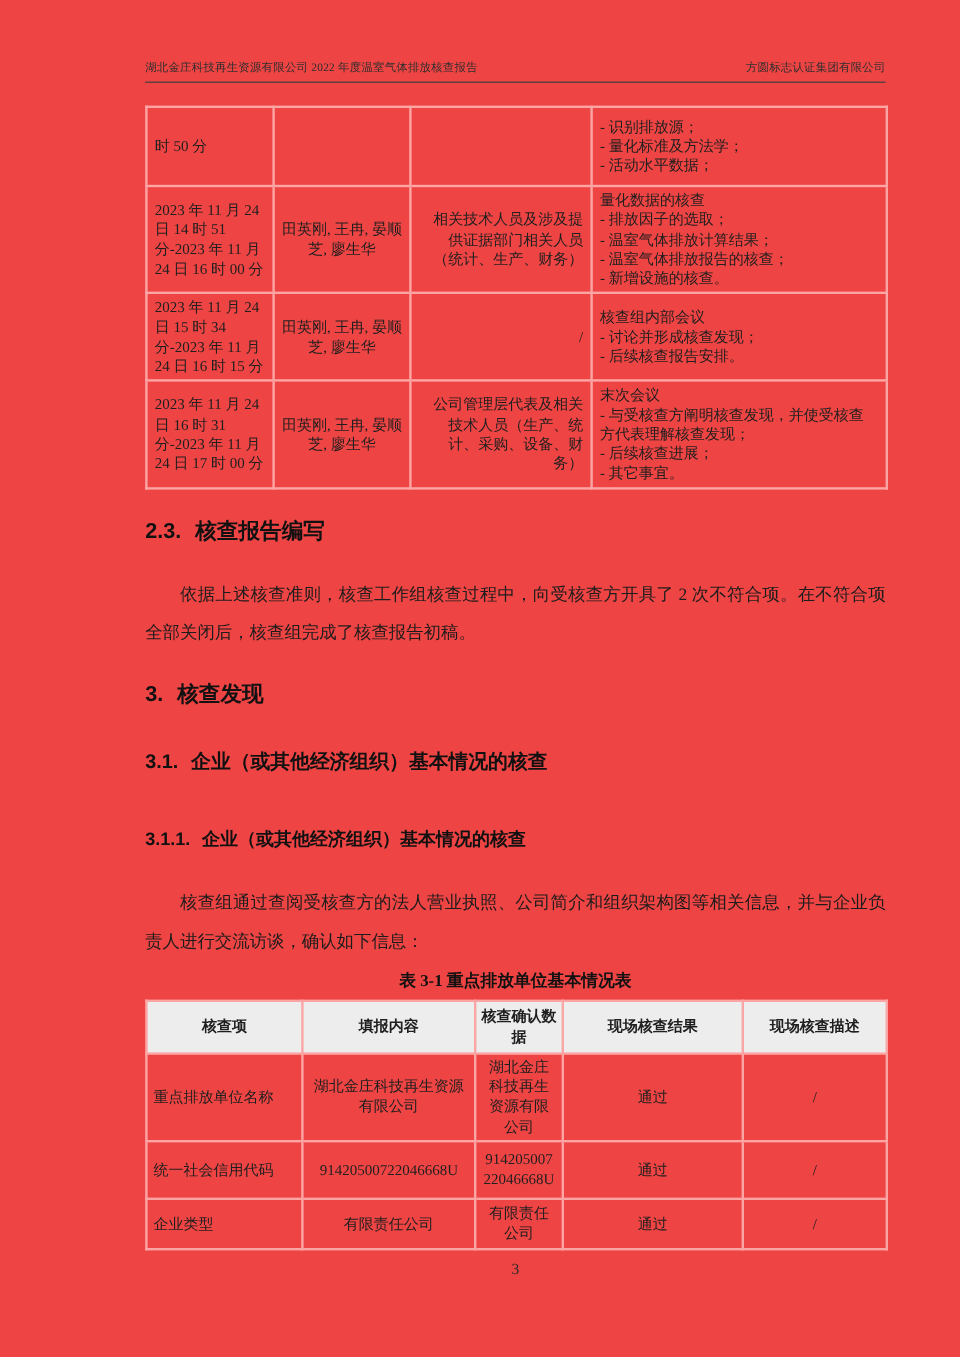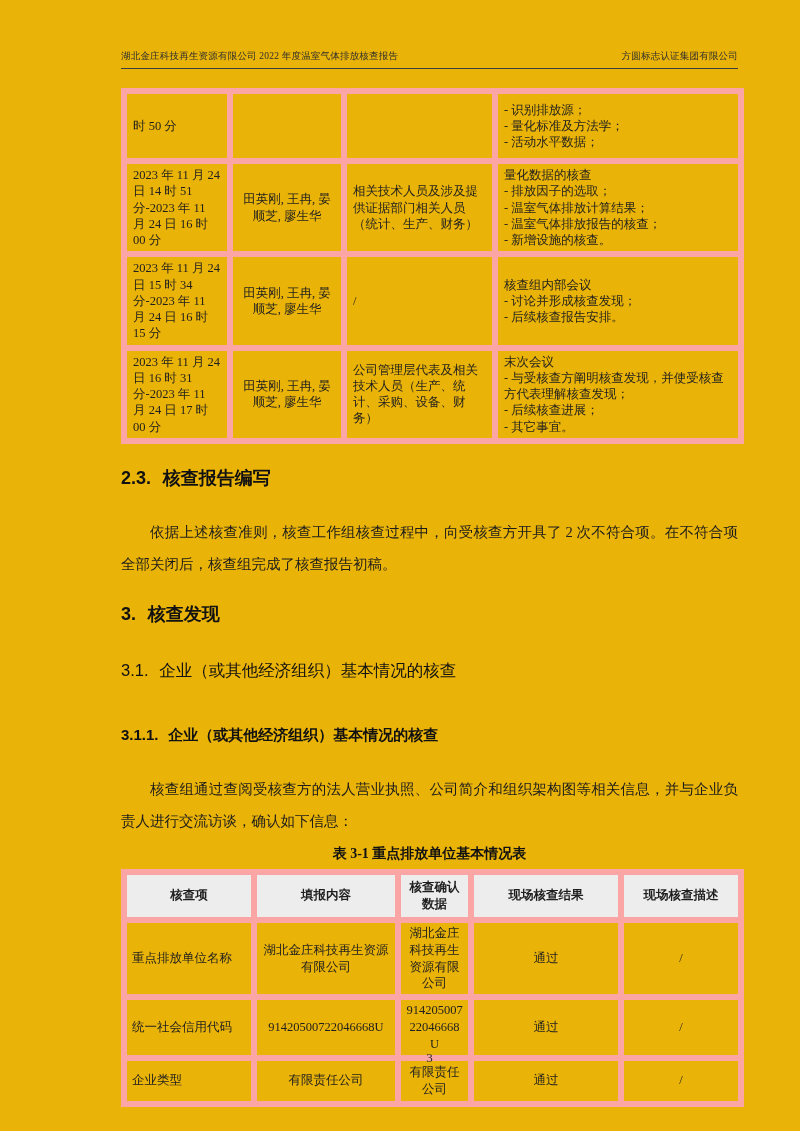--- a/index.html
+++ b/index.html
@@ -4,56 +4,56 @@
 <style>
   html, body { margin: 0; padding: 0; }
   body {
     width: 800px; height: 1131px;
     background: #ffffff;
     font-family: "Liberation Serif", "DejaVu Serif", serif;
     color: #1f1f1f;
     position: relative;
     -webkit-font-smoothing: antialiased;
   }
-  .page { position: absolute; inset: 0; background: #eab308; overflow: hidden; }
+  .page { position: absolute; inset: 0; background: #ef4444; overflow: hidden; }
 
   
   .doc-header {
     position: absolute; top: 50px; left: 121px; width: 617px;
     display: flex; justify-content: space-between; align-items: flex-end;
     font-size: 9.5px; color: #2e2e2e; letter-spacing: 0.2px;
     padding-bottom: 5px; border-bottom: 1px solid #3f3f3f;
   }
 
   .content { position: absolute; top: 88px; left: 121px; width: 617px; }
 
   
   table { border-collapse: collapse; table-layout: fixed; width: 617px; }
-  td, th { border: 6px solid #fca5a5; vertical-align: middle; }
+  td, th { border: 2px solid #fca5a5; vertical-align: middle; }
   .schedule-table { font-size: 12.5px; line-height: 1.3; }
   .schedule-table td { padding: 3px 6px; }
   .schedule-table .c-time  { text-align: left; }
   .schedule-table .c-team  { text-align: center; }
-  .schedule-table .c-part  { text-align: left; }
+  .schedule-table .c-part  { text-align: right; }
   .schedule-table .c-act   { text-align: left; white-space: pre-line; }
   .r0 td { height: 58px; }
   .r1 td { height: 71px; }
   .r2 td { height: 51px; }
   .r3 td { height: 51px; }
   .r4 td { height: 81px; }
   .r0 .c-act, .r1 .c-act, .r4 .c-act { vertical-align: middle; }
 
   
   .h-l1 {
     margin: 22px 0 0 0; font-size: 18px; font-weight: bold;
     font-family: "Liberation Sans", "DejaVu Sans", sans-serif;
     color: #111;
   }
   .h-l2 {
-    margin: 34px 0 0 0; font-size: 16.5px; font-weight: normal;
+    margin: 34px 0 0 0; font-size: 16.5px; font-weight: bold;
     font-family: "Liberation Sans", "DejaVu Sans", sans-serif;
     color: #111;
   }
   .h-l3 {
     margin: 44px 0 0 0; font-size: 15px; font-weight: bold;
     font-family: "Liberation Sans", "DejaVu Sans", sans-serif;
     color: #111;
   }
   .h-num { margin-right: 0.65em; }
 

